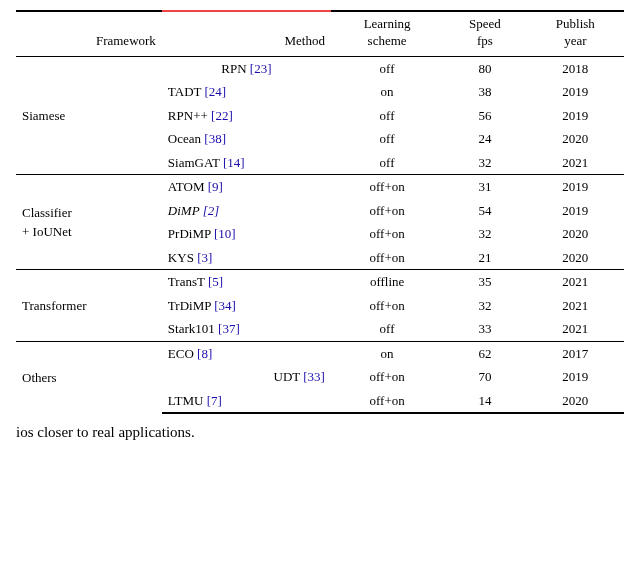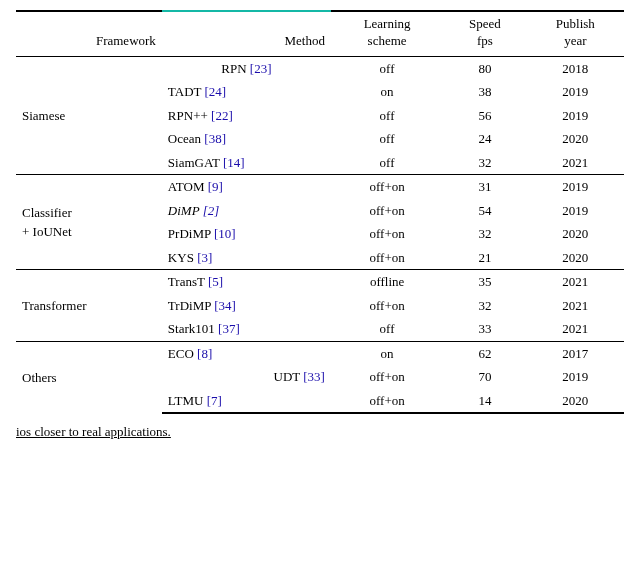--- a/index.html
+++ b/index.html
@@ -51,34 +51,33 @@
       border-bottom: 2px solid #000;
     }
 
     .framework-cell {
       text-align: left;
       vertical-align: middle;
       padding: 2px 6px;
     }
 
     .bottom-text {
-      font-size: 13px;
+      font-size: 15px;
       margin-top: 10px;
       color: #000;
-      text-decoration: underline;
     }
   </style>
 </head>
 <body>
 
 <table>
   <thead>
     <tr class="border-top-heavy border-bottom-heavy" style="border-top: 2px solid #000; border-bottom: 1px solid #000;">
       <th class="left" style="border-top:2px solid #000; border-bottom:1px solid #000;">Framework</th>
-      <th class="left" style="border-top:2px solid #14b8a6; border-bottom:1px solid #000;">Method</th>
+      <th class="left" style="border-top:2px solid #ef4444; border-bottom:1px solid #000;">Method</th>
       <th style="border-top:2px solid #000; border-bottom:1px solid #000;">Learning<br>scheme</th>
       <th style="border-top:2px solid #000; border-bottom:1px solid #000;">Speed<br>fps</th>
       <th style="border-top:2px solid #000; border-bottom:1px solid #000;">Publish<br>year</th>
     </tr>
   </thead>
   <tbody id="table-body">
   <tr>
         <td rowspan="5" class="framework-cell" style="vertical-align: middle; text-align: left;">Siamese</td>
         <td style="text-align: center;">RPN <span class="ref">[23]</span></td>
         <td>off</td>

